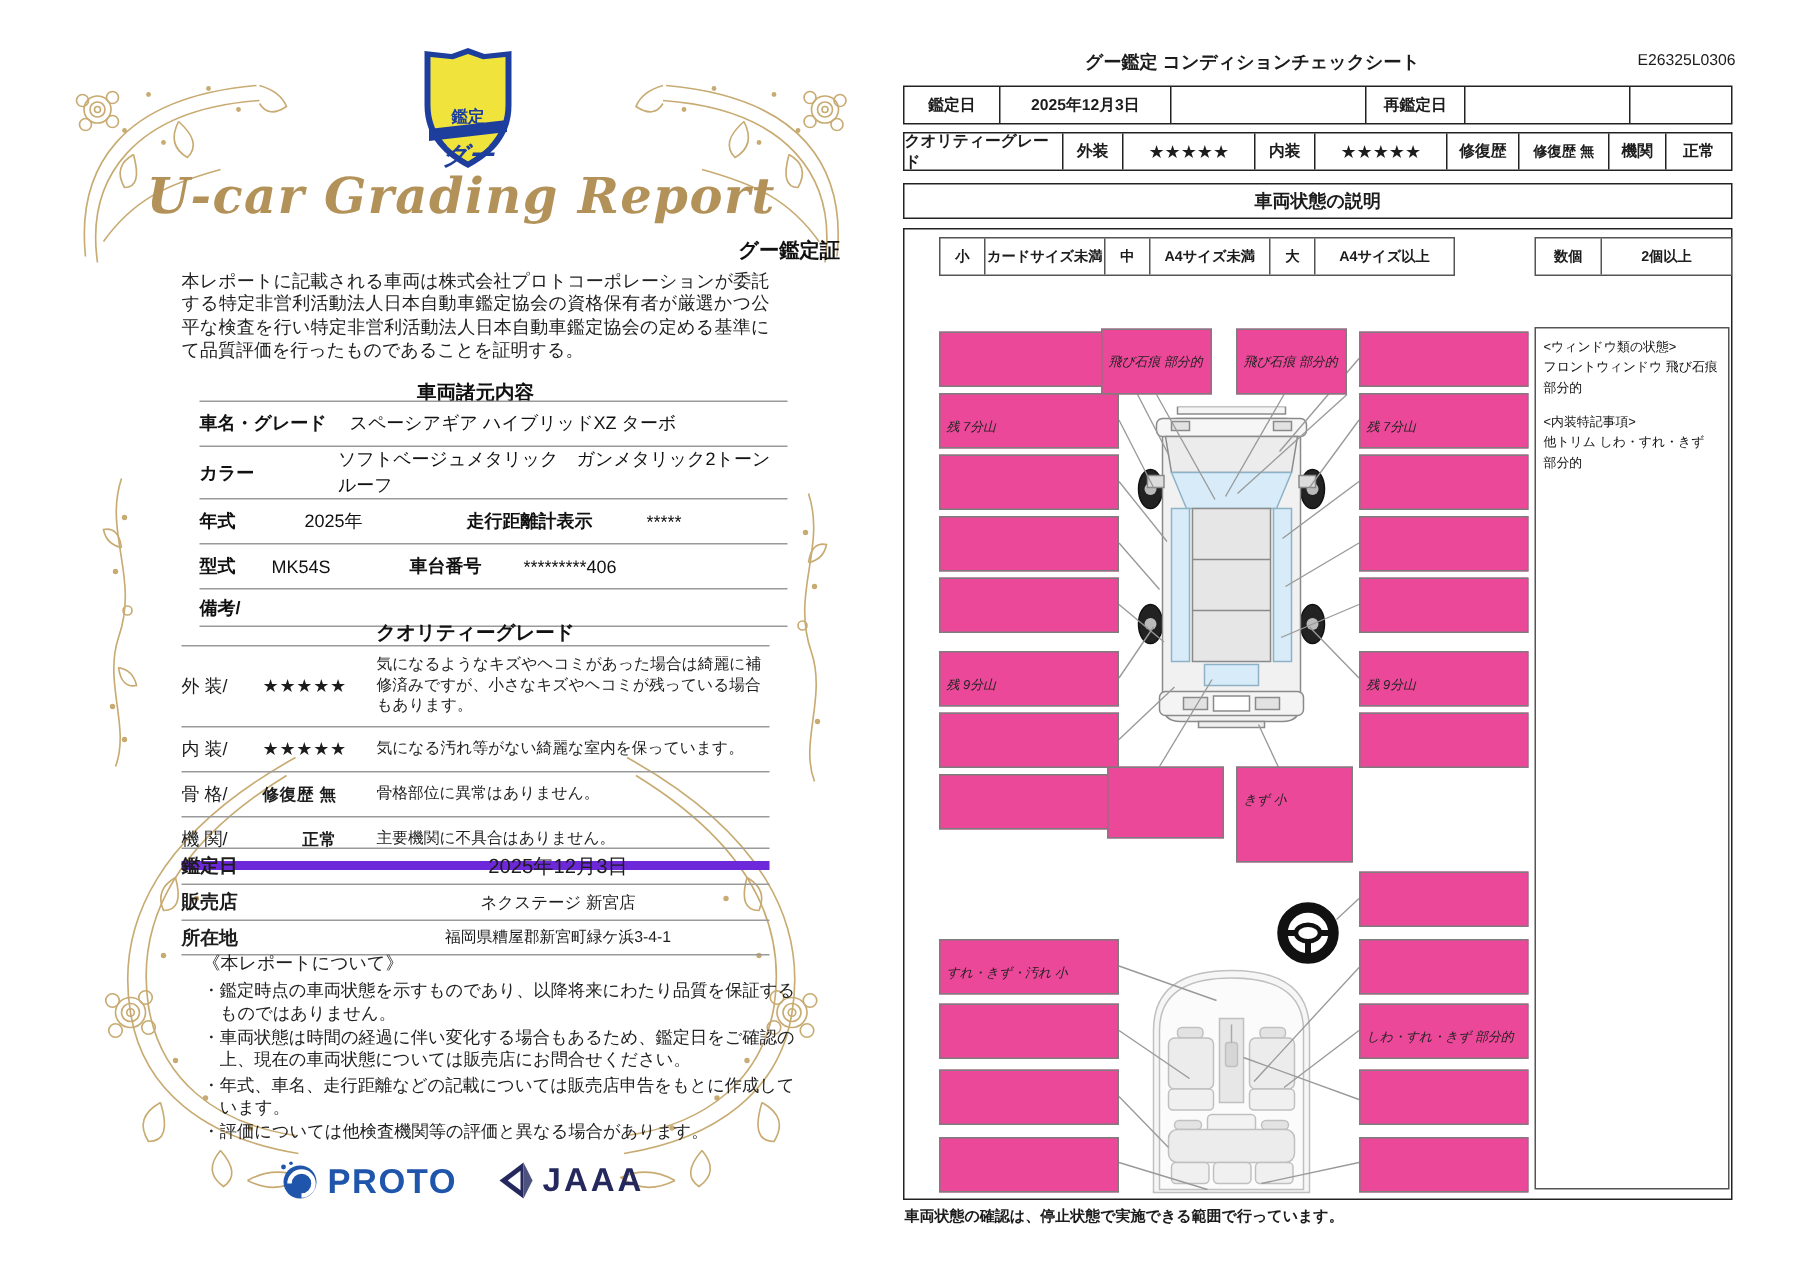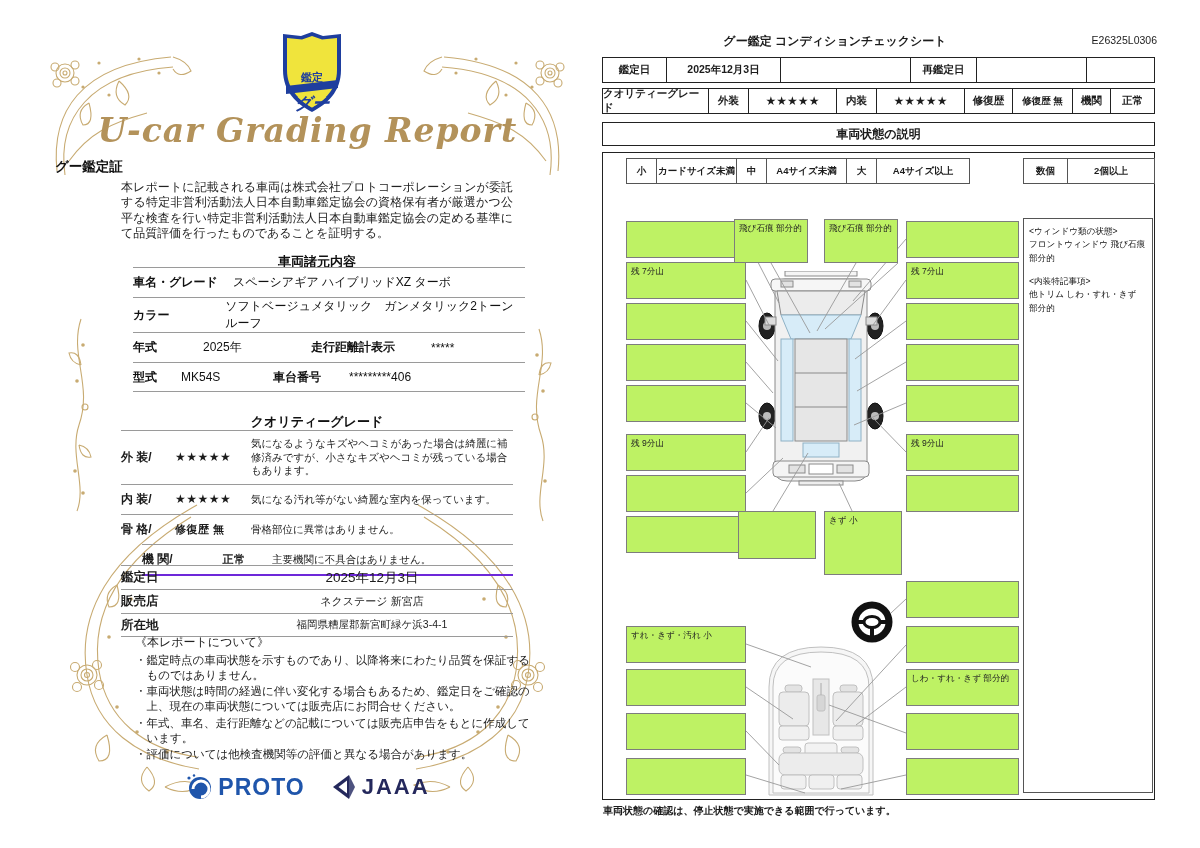--- a/index.html
+++ b/index.html
@@ -7,32 +7,32 @@
   .stage { position:relative; width:1200px; height:848px; background:#fff; overflow:hidden; }
   .mincho { font-family:"DejaVu Serif","Liberation Serif",serif; }
 
   
   .left-page { position:absolute; left:55px; top:25px; width:505px; height:805px; }
   .flourish { position:absolute; pointer-events:none; }
   .badge { position:absolute; left:224px; top:5px; width:66px; height:84px; }
   .badge .b-txt1 { position:absolute; left:0; top:18px; width:66px; text-align:center; font-style:italic; font-weight:bold; font-size:17px; color:#1e3e9e;margin-top:44px; }
   .badge .b-txt2 { position:absolute; left:0; top:40px; width:66px; text-align:center; font-weight:bold; font-size:11px; color:#1e3e9e; }
   .lp-title { position:absolute; left:0; top:86px; width:505px; text-align:center; font-family:"DejaVu Serif","Liberation Serif",serif; font-style:italic; font-weight:bold; font-size:33px; color:#b3925a; letter-spacing:1px; }
-  .lp-cert { position:absolute; left:0; top:133px; width:505px; text-align:left; font-size:13.5px; font-weight:bold; color:#111; }
+  .lp-cert { position:absolute; left:0; top:133px; width:505px; text-align:right; font-size:13.5px; font-weight:bold; color:#111; }
   .lp-intro { position:absolute; left:66px; top:155px; width:392px; font-size:12px; line-height:1.28; text-align:justify; color:#222; }
   .lp-sec { position:absolute; width:392px; left:66px; text-align:center; font-size:13px; font-weight:bold; color:#111; }
   .spec-table { position:absolute; left:78px; top:242px; width:392px; }
   .srow { display:flex; align-items:center; border-top:1px solid #9a9a9a; min-height:30px; font-size:12px; }
   .srow:last-child { border-bottom:1px solid #9a9a9a; }
   .slabel { font-weight:bold; color:#111; }
   .sval { color:#111; }
   .grade-table { position:absolute; left:66px; top:405px; width:392px; }
   .grow { display:flex; align-items:center; border-top:1px solid #9a9a9a; padding:6px 0; }
-  .grow:last-child { border-bottom:2px solid #6d28d9;margin-left:21px; }
-  .glabel { width:54px; font-size:12px; font-weight:bold; flex:none; }
+  .grow:last-child { border-bottom:6px solid #6d28d9; }
+  .glabel { width:54px; font-size:12px; font-weight:normal; flex:none; }
   .gval { width:76px; font-size:12px; font-weight:bold; letter-spacing:.5px; flex:none; }
   .gval.small { font-size:11px; }
   .gdesc { flex:1; font-size:10.5px; line-height:1.3; color:#222; }
   .info-table { position:absolute; left:66px; top:540px; width:392px; }
   .irow { display:flex; align-items:center; border-top:1px solid #9a9a9a; min-height:24px; }
   .irow:last-child { border-bottom:1px solid #9a9a9a; }
   .ilabel { width:110px; font-size:12.5px; font-weight:bold; flex:none; }
   .ival { flex:1; text-align:center; }
   .about { position:absolute; left:80px; top:610px; width:400px; font-family:"DejaVu Serif","Liberation Serif",serif; font-size:11.5px; line-height:1.32; color:#222; }
   .about-title { font-size:12px; margin-bottom:2px; }
@@ -51,21 +51,21 @@
   .rcell { border-right:1.5px solid #222; display:flex; align-items:center; justify-content:center; font-size:10.5px; font-weight:bold; height:24px; }
   .rcell:last-child { border-right:none; }
   .sec-box { position:absolute; left:2px; top:94px; width:553px; height:24px; border:1.5px solid #222; display:flex; align-items:center; justify-content:center; font-size:12px; font-weight:bold; }
   .diagram { position:absolute; left:2px; top:124px; width:553px; height:648px; border:1.5px solid #222; }
   .mini-table { position:absolute; display:flex; border:1px solid #555; height:26px; background:#fff; }
   .mcell { border-right:1px solid #555; display:flex; align-items:center; justify-content:center; font-size:9.5px; font-weight:bold; }
   .mcell:last-child { border-right:none; }
   .tire-note { position:absolute; left:20px; top:36px; font-size:8.8px; font-weight:bold; line-height:1.45; color:#111; }
   .side-panel { position:absolute; left:420px; top:65px; width:130px; height:575px; border:1px solid #555; padding:6px 5px; font-size:8.6px; line-height:1.55; color:#111; }
   .side-panel .gap { height:10px; }
-  .abox { position:absolute; border:1px solid #7d7d7d; background:#bef264; font-size:8.6px; color:#222; padding:3px 4px; line-height:1.2; z-index:2; }
+  .abox { position:absolute; border:1px solid #7d7d7d; background:#ec4899; font-size:8.6px; color:#222; padding:16px 4px; line-height:1.2; z-index:2;font-style:italic; }
   .leads { position:absolute; left:0; top:0; z-index:1; }
   .carsvg { position:absolute; left:148px; top:118px; z-index:0; }
   .intsvg { position:absolute; left:148px; top:490px; z-index:0; }
   .wheelsvg { position:absolute; left:246px; top:446px; z-index:2; }
   .rp-footer { position:absolute; left:3px; top:776px; font-size:10px; font-weight:bold; }
 </style>
 </head>
 <body>
 
 <div class="stage">
@@ -224,20 +224,23 @@
         <span class="slabel" style="width:70px">年式</span>
         <span class="sval" style="width:108px">2025年</span>
         <span class="slabel" style="width:120px">走行距離計表示</span>
         <span class="sval">*****</span>
       </div>
       <div class="srow">
         <span class="slabel" style="width:48px">型式</span>
         <span class="sval" style="width:92px">MK54S</span>
         <span class="slabel" style="width:76px">車台番号</span>
         <span class="sval">*********406</span>
+      </div>
+      <div class="srow" style="min-height:26px">
+        <span class="slabel">備考/</span>
       </div>
     </div>
 
     <div class="lp-sec" style="top:388px">クオリティーグレード</div>
     <div class="grade-table">
       <div class="grow">
         <span class="glabel">外 装/</span>
         <span class="gval">★★★★★</span>
         <span class="gdesc">気になるようなキズやヘコミがあった場合は綺麗に補修済みですが、小さなキズやヘコミが残っている場合もあります。</span>
       </div>

